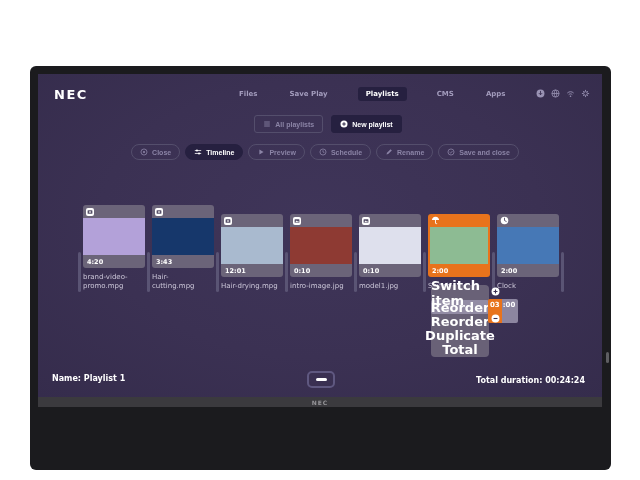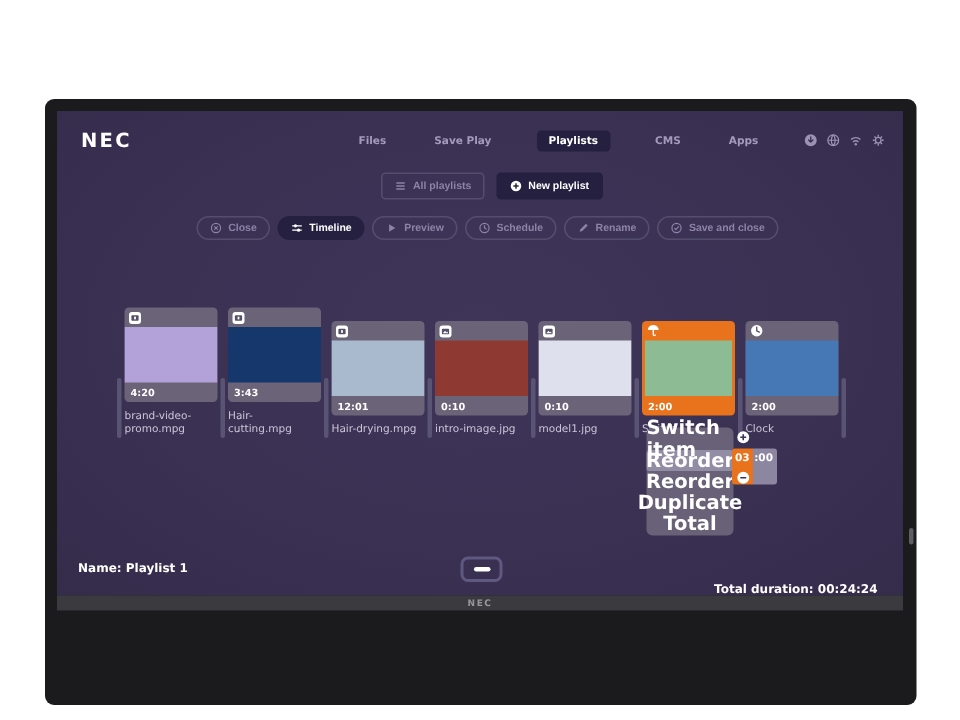--- a/index.html
+++ b/index.html
@@ -72,21 +72,21 @@
   .ctrl{position:absolute;width:9px;height:9px;}
   .ctrl svg{width:9px;height:9px;display:block;}
   .ctrl-plus{left:453px;top:213px;}
   .ctrl-minus{left:453px;top:240px;}
   .duration-pill{position:absolute;left:450px;top:225px;display:flex;font-size:7px;font-weight:bold;color:#fff;}
   .duration-pill .min{background:#e8731c;padding:2px 2px;border-radius:2px 0 0 2px;}
   .duration-pill .sec{background:#8d86a0;padding:2px 3px 14px 1px;border-radius:0 2px 2px 0;}
 
   
   .name-label{position:absolute;left:14px;top:300px;font-size:8px;font-weight:bold;color:#fff;}
-  .total-label{position:absolute;right:17px;top:302px;font-size:8px;font-weight:bold;color:#fff;margin-top:12px;}
+  .total-label{position:absolute;right:17px;top:302px;font-size:8px;font-weight:bold;color:#fff;}
   .home-pill{position:absolute;left:269px;top:297px;width:24px;height:13px;border:2px solid #5f5880;
     border-radius:5px;display:flex;align-items:center;justify-content:center;}
   .home-pill .bar{width:11px;height:3px;background:#fff;border-radius:1.5px;}
 </style>
 </head>
 <body>
 
 <div class="monitor">
   <div class="screen">
 

